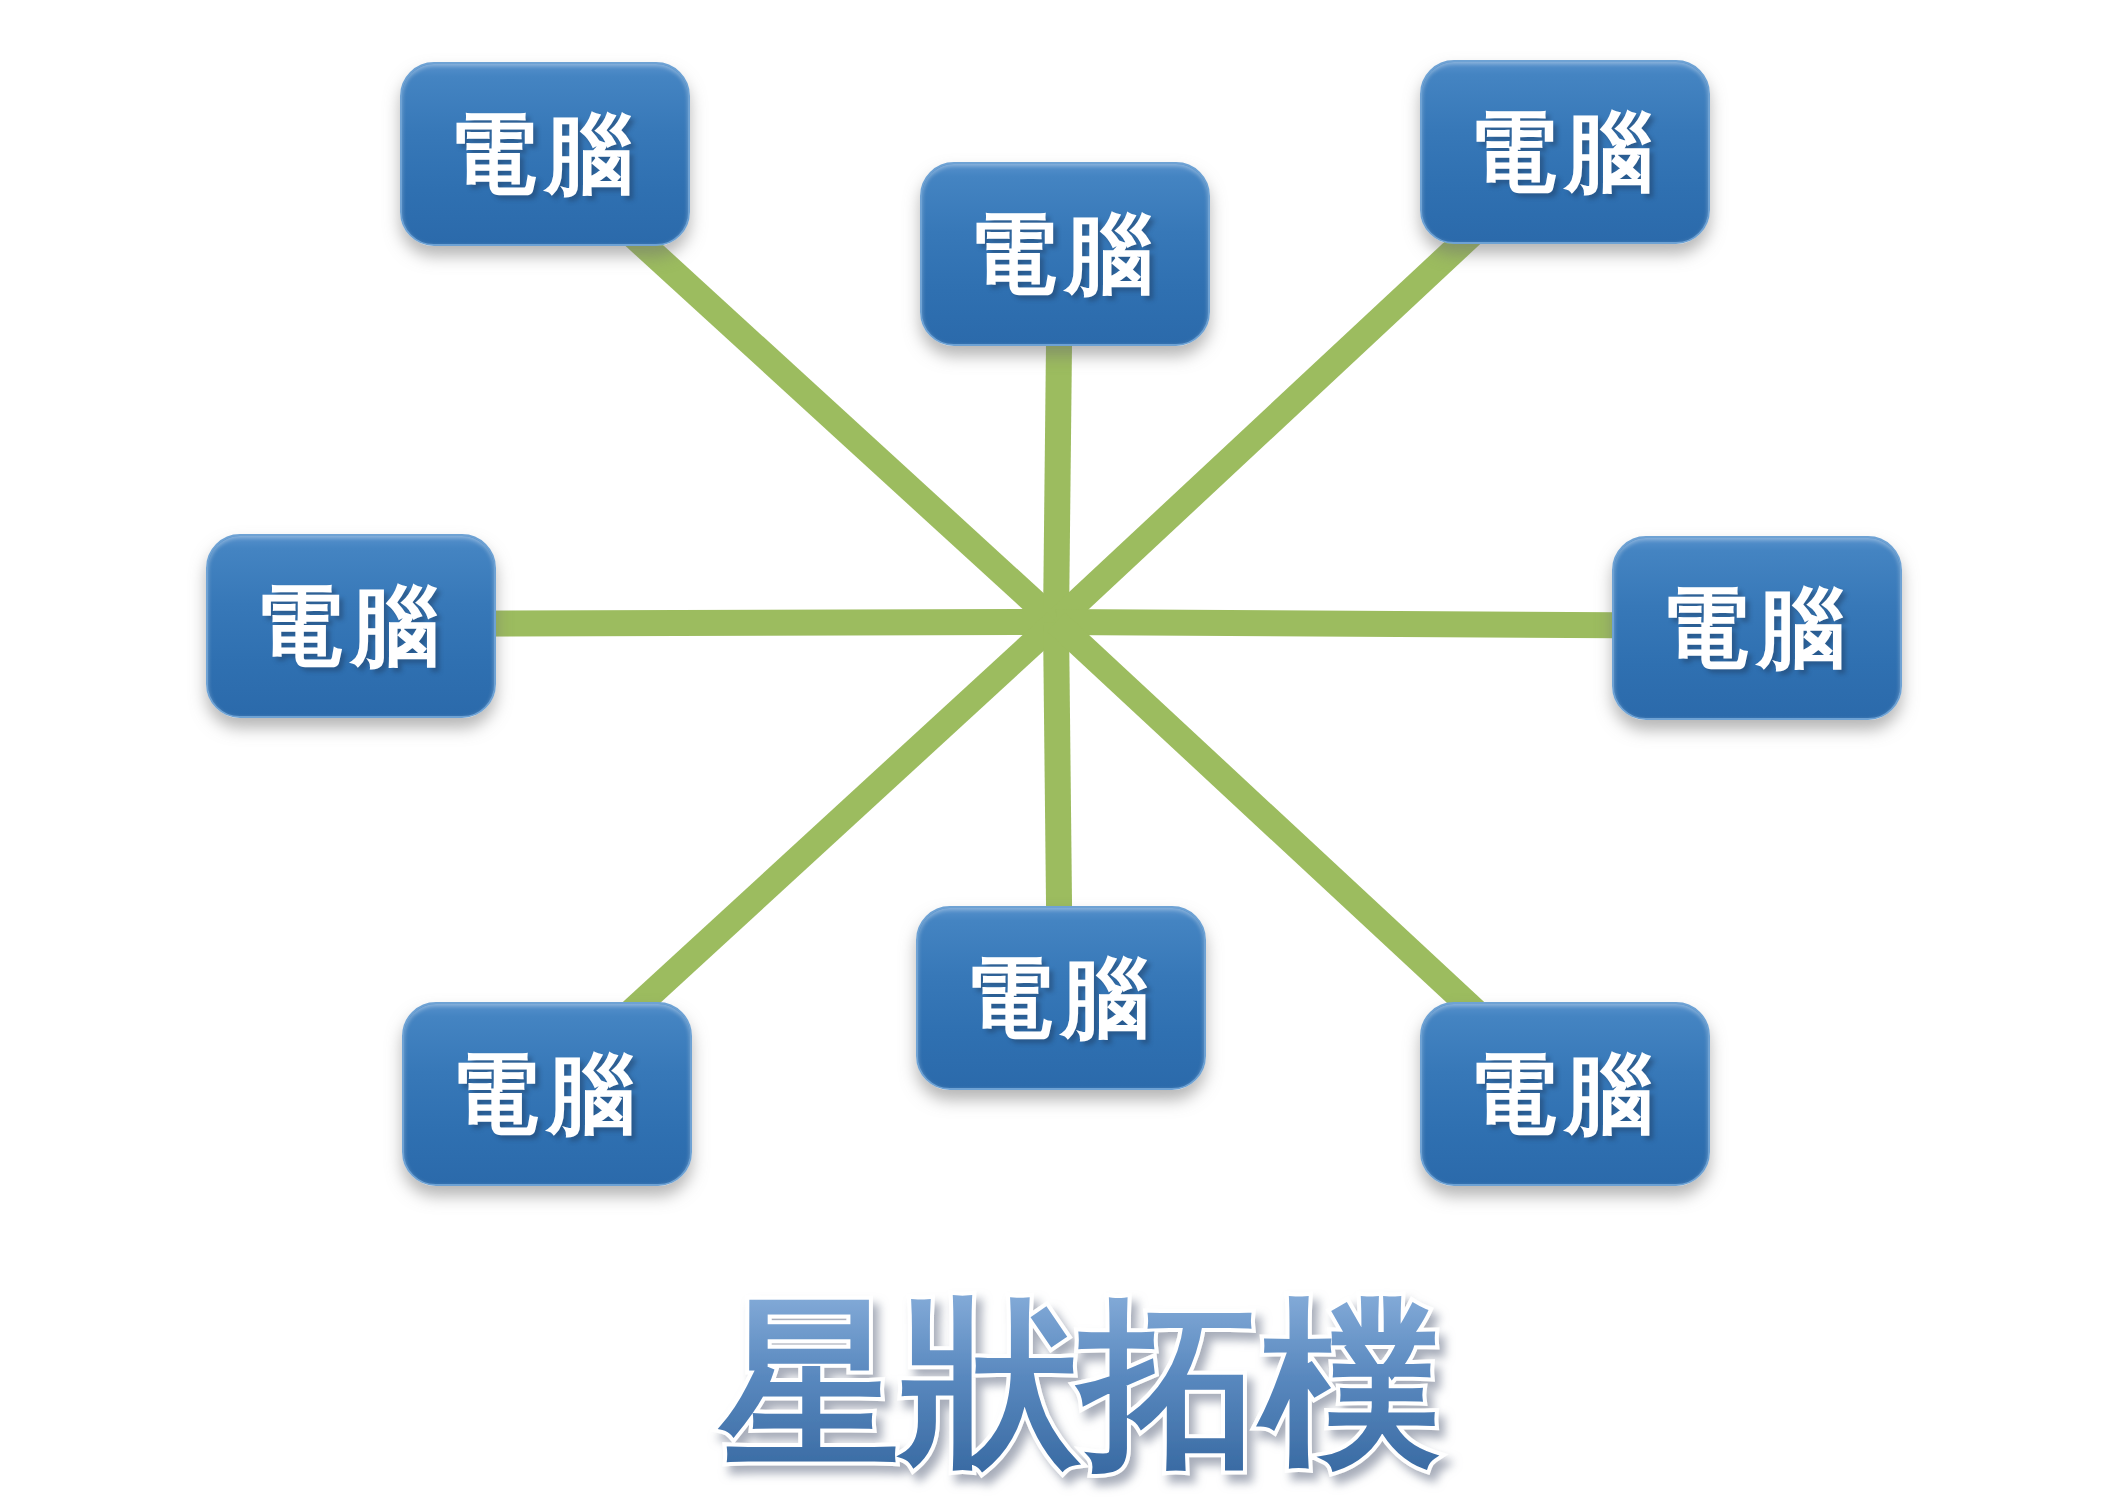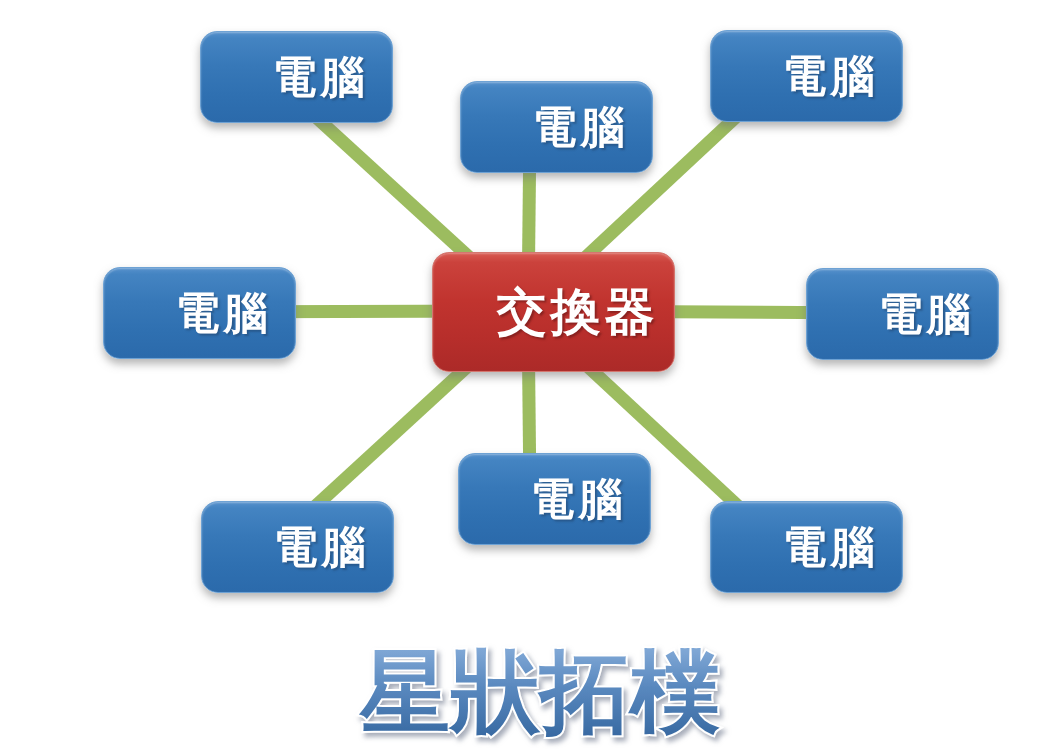--- a/index.html
+++ b/index.html
@@ -25,21 +25,20 @@
   .node {
     position: absolute;
     display: flex;
     align-items: center;
     justify-content: center;
     color: #ffffff;
     font-weight: bold;
     letter-spacing: 4px;
     text-shadow: 2px 2px 2px rgba(30, 60, 95, 0.45);
     user-select: none;
-    padding-left: 48px;
   }
   .computer {
     width: 143px;
     height: 90px;
     border-radius: 17px;
     font-size: 44px;
     background: linear-gradient(180deg,
       #5590cc 0%,
       #4484c2 7%,
       #3778b8 38%,
@@ -104,21 +103,20 @@
 
   <div class="node computer pos-top-left">電腦</div>
   <div class="node computer pos-top-center">電腦</div>
   <div class="node computer pos-top-right">電腦</div>
   <div class="node computer pos-middle-left">電腦</div>
   <div class="node computer pos-middle-right">電腦</div>
   <div class="node computer pos-bottom-left">電腦</div>
   <div class="node computer pos-bottom-center">電腦</div>
   <div class="node computer pos-bottom-right">電腦</div>
 
-  <div class="node switch pos-center">交換器</div>
 
   <div id="title-wrap">
     <svg width="540" height="125" viewBox="0 0 540 125" xmlns="http://www.w3.org/2000/svg">
       <defs>
         <linearGradient id="titleGrad" x1="0" y1="0" x2="0" y2="1">
           <stop offset="0" stop-color="#8AB0DC"></stop>
           <stop offset="0.45" stop-color="#5A89BF"></stop>
           <stop offset="1" stop-color="#33659E"></stop>
         </linearGradient>
         <filter id="titleShadow" x="-20%" y="-20%" width="140%" height="140%">

